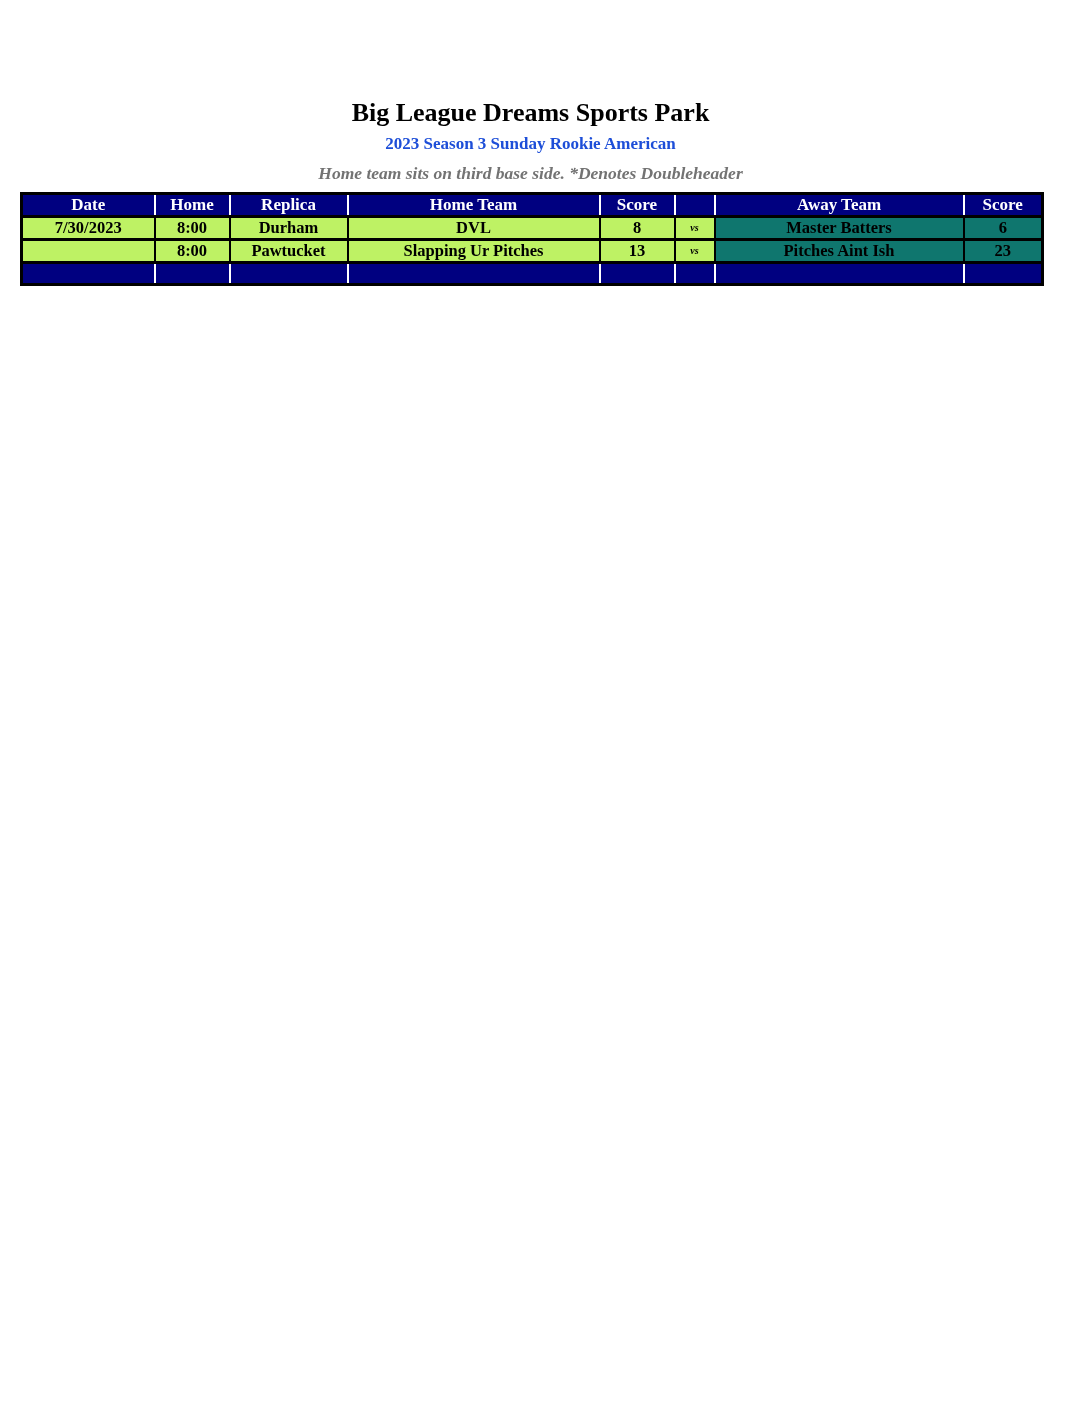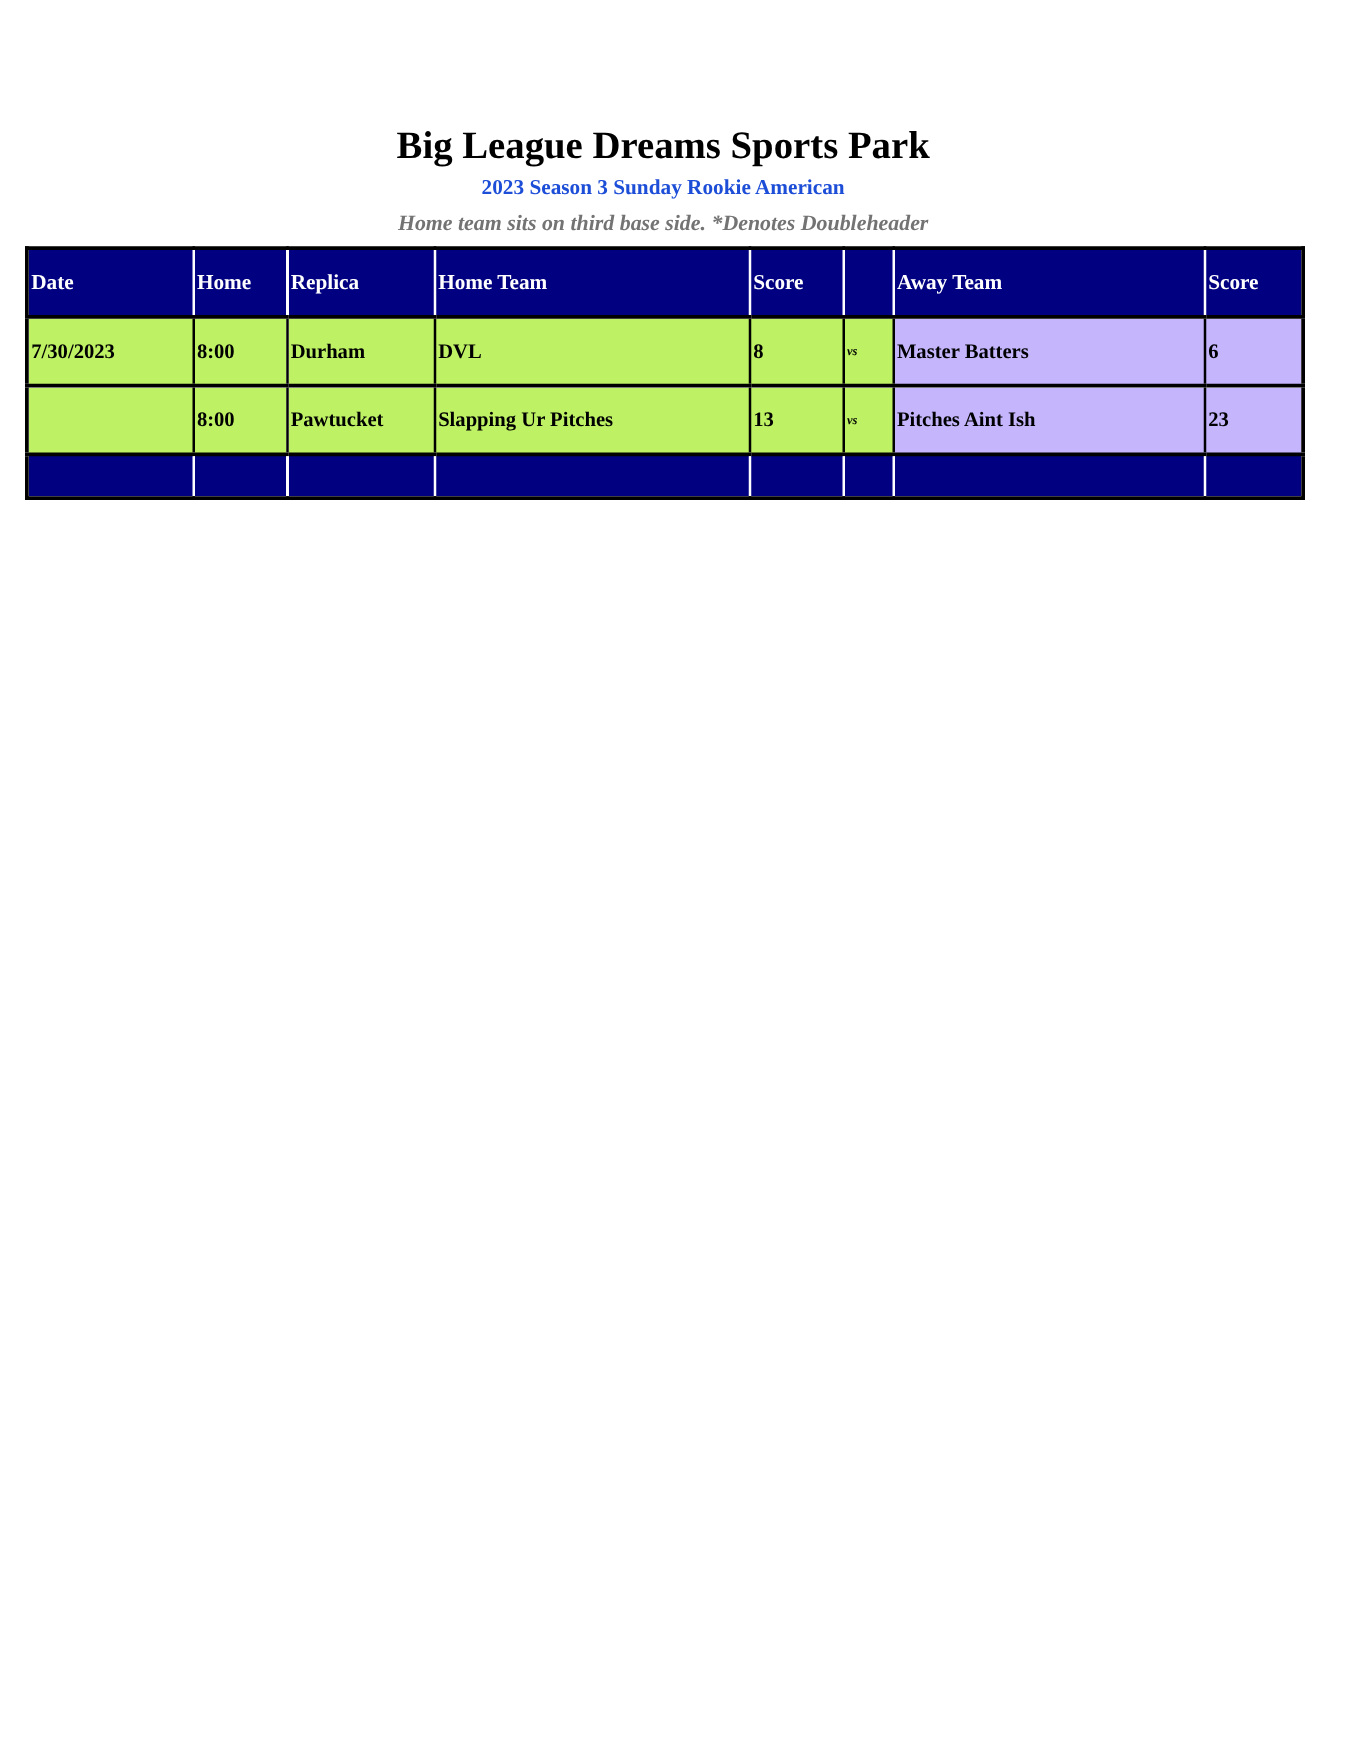--- a/index.html
+++ b/index.html
@@ -13,21 +13,21 @@
     overflow: hidden;
   }
   .content {
     position: absolute;
     top: 98px;
     left: 20px;
     width: 1021px;
     text-align: center;
   }
   .title {
-    font-size: 31px;
+    font-size: 26px;
     font-weight: bold;
     color: #000000;
     line-height: 1.15;
   }
   .subtitle {
     font-size: 17px;
     font-weight: bold;
     color: #1d4ed8;
     line-height: 1.1;
     margin-top: 7px;
@@ -43,23 +43,23 @@
     margin-top: 8px;
     width: 1021px;
     table-layout: fixed;
     border-collapse: collapse;
     border: 3px solid #000000;
   }
   table.schedule th,
   table.schedule td {
     overflow: hidden;
     white-space: nowrap;
-    text-align: left;
+    text-align: center;
     vertical-align: middle;
-    padding: 16px 2px;
+    padding: 0 2px;
   }
   
   table.schedule thead th {
     background: #000080;
     color: #ffffff;
     font-weight: bold;
     font-size: 17px;
     height: 23px;
     border-right: 2px solid #ffffff;
     border-bottom: 3px solid #000000;
@@ -74,21 +74,21 @@
     height: 22px;
     border-right: 2px solid #000000;
     border-bottom: 3px solid #000000;
   }
   table.schedule tbody td:last-child { border-right: none; }
   table.schedule tbody td.vs-cell {
     font-style: italic;
     font-size: 10px;
   }
   table.schedule tbody td.away-cell {
-    background: #c4b5fd;
+    background: #0f766e;
   }
   
   table.schedule tfoot td {
     background: #000080;
     height: 22px;
     border-right: 2px solid #ffffff;
     border-bottom: none;
   }
   table.schedule tfoot td:last-child { border-right: none; }
 </style>

